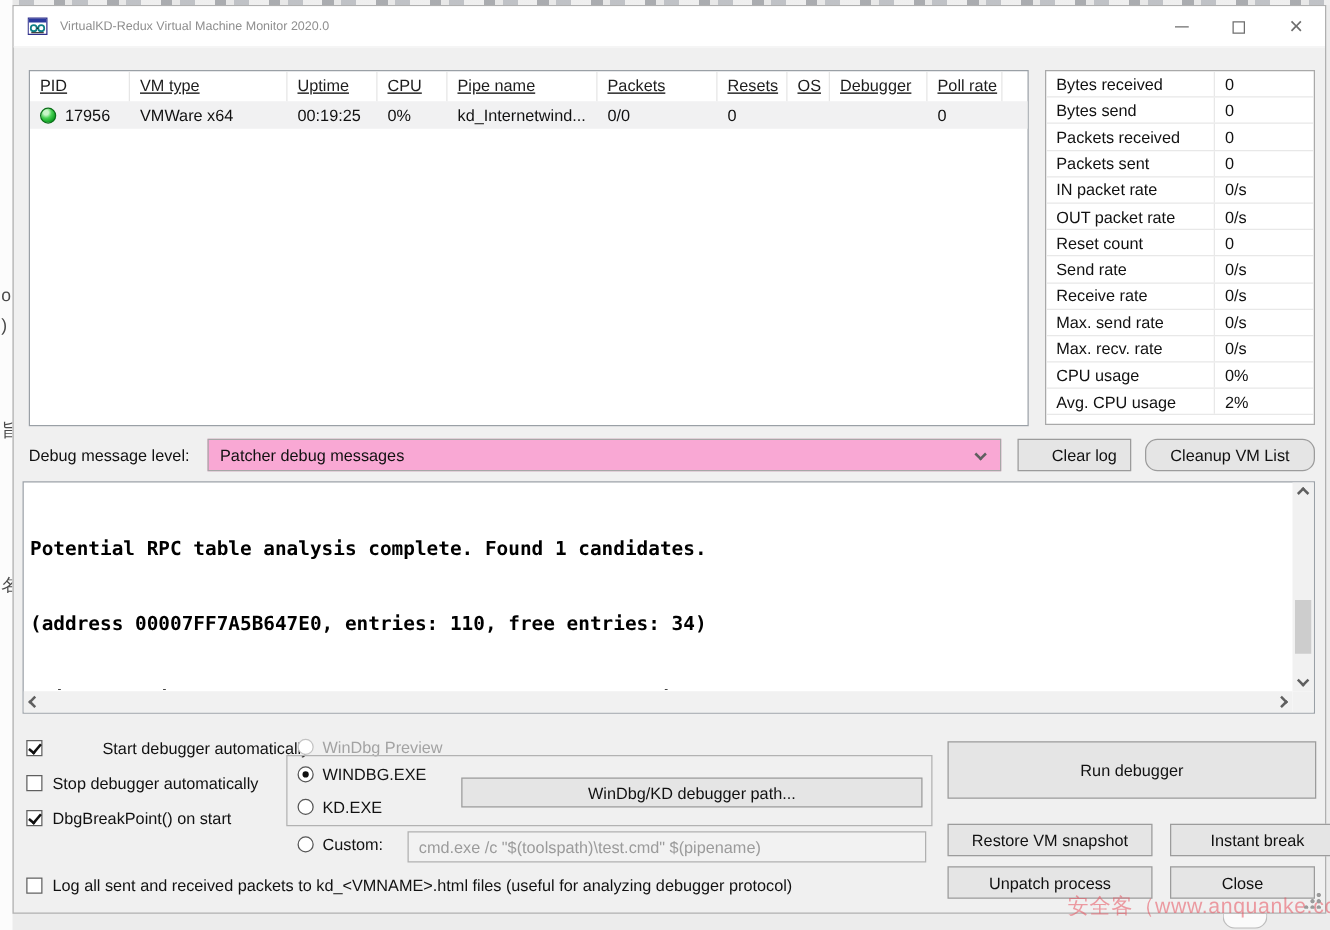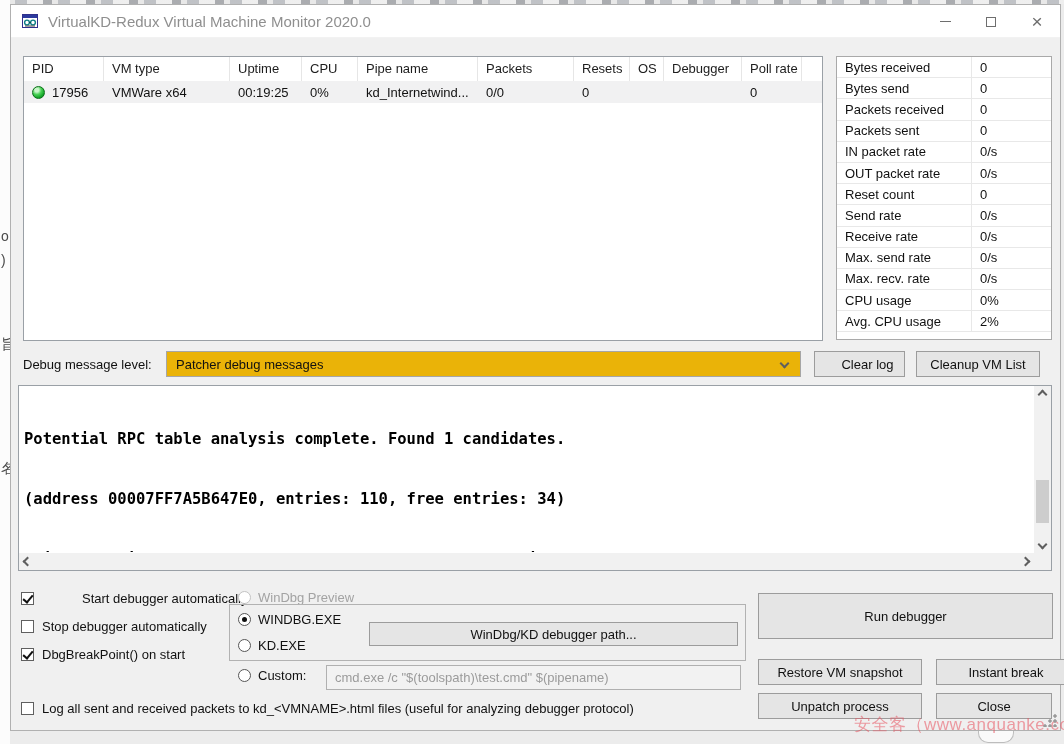--- a/index.html
+++ b/index.html
@@ -14,59 +14,59 @@
   .edge-glyph { position:absolute; left:1px; font-size:14px; color:#4a4a4a; white-space:nowrap; }
   .bg-tab { position:absolute; left:978px; top:731px; width:36px; height:12px; background:#fafafa;
     border:1px solid #bdbdbd; border-top:none; border-radius:0 0 10px 10px; }
 
   
   .window { position:absolute; left:10px; top:4px; width:1051px; height:727px; background:#f0f0f0;
     border:1px solid #b0b0b0; }
   .titlebar { position:absolute; left:0; top:0; right:0; height:33px; background:#ffffff;
     display:flex; align-items:center; border-bottom:1px solid #f2f2f2; }
   .app-icon { width:17px; height:16px; margin-left:11px; flex:0 0 auto; }
-  .title-text { margin-left:9px; font-size:15px; color:#8f8f8f; white-space:nowrap; }
+  .title-text { margin-left:9px; font-size:10px; color:#8f8f8f; white-space:nowrap; }
   .win-controls { position:absolute; right:0; top:0; height:33px; display:flex; }
   .win-btn { width:46px; height:33px; display:flex; align-items:center; justify-content:center; }
   .min-glyph { width:11px; height:0; border-top:1px solid #6e6e6e; }
   .max-glyph { width:10px; height:10px; border:1px solid #6e6e6e; background:transparent; }
   .close-glyph { font-size:19px; color:#6e6e6e; line-height:1; font-weight:400; }
 
   
   .vmlist { position:absolute; left:12px; top:51px; width:800px; height:285px; background:#fff; border:1px solid #9aa0a6; }
-  .vml-header { display:flex; height:24px; }
+  .vml-header { display:flex; height:24px;text-decoration:underline; }
   .hcell { font-size:13px; color:#1d1d1d; padding:4px 0 0 8px; border-right:1px solid #e6e6e6; height:24px; overflow:hidden; white-space:nowrap; }
   .vmrow { display:flex; height:22px; background:#f1f1f2; align-items:center; font-size:13px; color:#111; }
   .rcell { padding-left:8px; overflow:hidden; white-space:nowrap; height:22px; display:flex; align-items:center; }
   .w0{width:80px}.w1{width:126px}.w2{width:72px}.w3{width:56px}.w4{width:120px}
   .w5{width:96px}.w6{width:56px}.w7{width:34px}.w8{width:78px}.w9{width:60px}
   .ball { width:13px; height:13px; border-radius:50%; flex:0 0 auto; margin-right:7px; margin-left:3px;
     background:radial-gradient(circle at 35% 28%, #c9f5c9 0 18%, #49d155 42%, #13a427 72%, #0a7d1d 100%);
     border:1px solid #0b6e19; }
 
   
   .stats { position:absolute; left:825px; top:51px; width:216px; height:284px; background:#fff; border:1px solid #a9a9a9; }
   .stat-row { display:flex; height:21.2px; border-bottom:1px solid #e8e8e8; font-size:13px; color:#111; }
   .stat-label { width:134px; padding-left:8px; display:flex; align-items:center; white-space:nowrap; }
   .stat-value { flex:1; border-left:1px solid #e8e8e8; padding-left:8px; display:flex; align-items:center; }
 
   
   .dbg-label { position:absolute; left:12px; top:352px; font-size:13px; color:#111; }
-  .combo { position:absolute; left:155px; top:346px; width:635px; height:26px; background:#eab308;
+  .combo { position:absolute; left:155px; top:346px; width:635px; height:26px; background:#f9a8d4;
     border:1px solid #a6a6a6; display:flex; align-items:center; font-size:13px; color:#111; padding-left:9px; }
   .combo-chev { position:absolute; right:12px; top:8px; }
   .chev { width:7px; height:7px; border-right:2px solid #5f5f5f; border-bottom:2px solid #5f5f5f; display:inline-block; }
   .chev-down { transform:rotate(45deg); }
   .chev-up { transform:rotate(225deg); }
   .chev-left { transform:rotate(135deg); }
   .chev-right { transform:rotate(-45deg); }
   .btn { background:#e5e5e5; border:1px solid #9c9c9c; font-size:13px; color:#111;
     display:flex; align-items:center; justify-content:center; font-family:inherit; white-space:nowrap; }
   .btn-clear { position:absolute; left:803px; top:346px; width:91px; height:26px;padding-left:16px; }
-  .btn-cleanup { position:absolute; left:905px; top:346px; width:124px; height:26px; }
+  .btn-cleanup { position:absolute; left:905px; top:346px; width:136px; height:26px;border-radius:10px; }
 
   
   .logbox { position:absolute; left:7px; top:380px; width:1034px; height:186px; background:#fff; border:1px solid #9aa0a6; }
   .log-text { position:absolute; left:0; top:0; right:18px; bottom:18px; overflow:hidden; padding:3px 5px;
     font-family:"DejaVu Sans Mono","Liberation Mono",monospace; font-weight:bold; font-size:15.5px;
     line-height:20px; color:#000; white-space:pre; }
   .vscroll { position:absolute; top:0; right:0; bottom:17px; width:17px; background:#f1f1f1; }
   .hscroll { position:absolute; left:0; right:17px; bottom:0; height:17px; background:#f1f1f1; }
   .scroll-corner { position:absolute; right:0; bottom:0; width:17px; height:17px; background:#f1f1f1; }
   .sb-arrow { position:absolute; width:17px; height:17px; display:flex; align-items:center; justify-content:center; }

